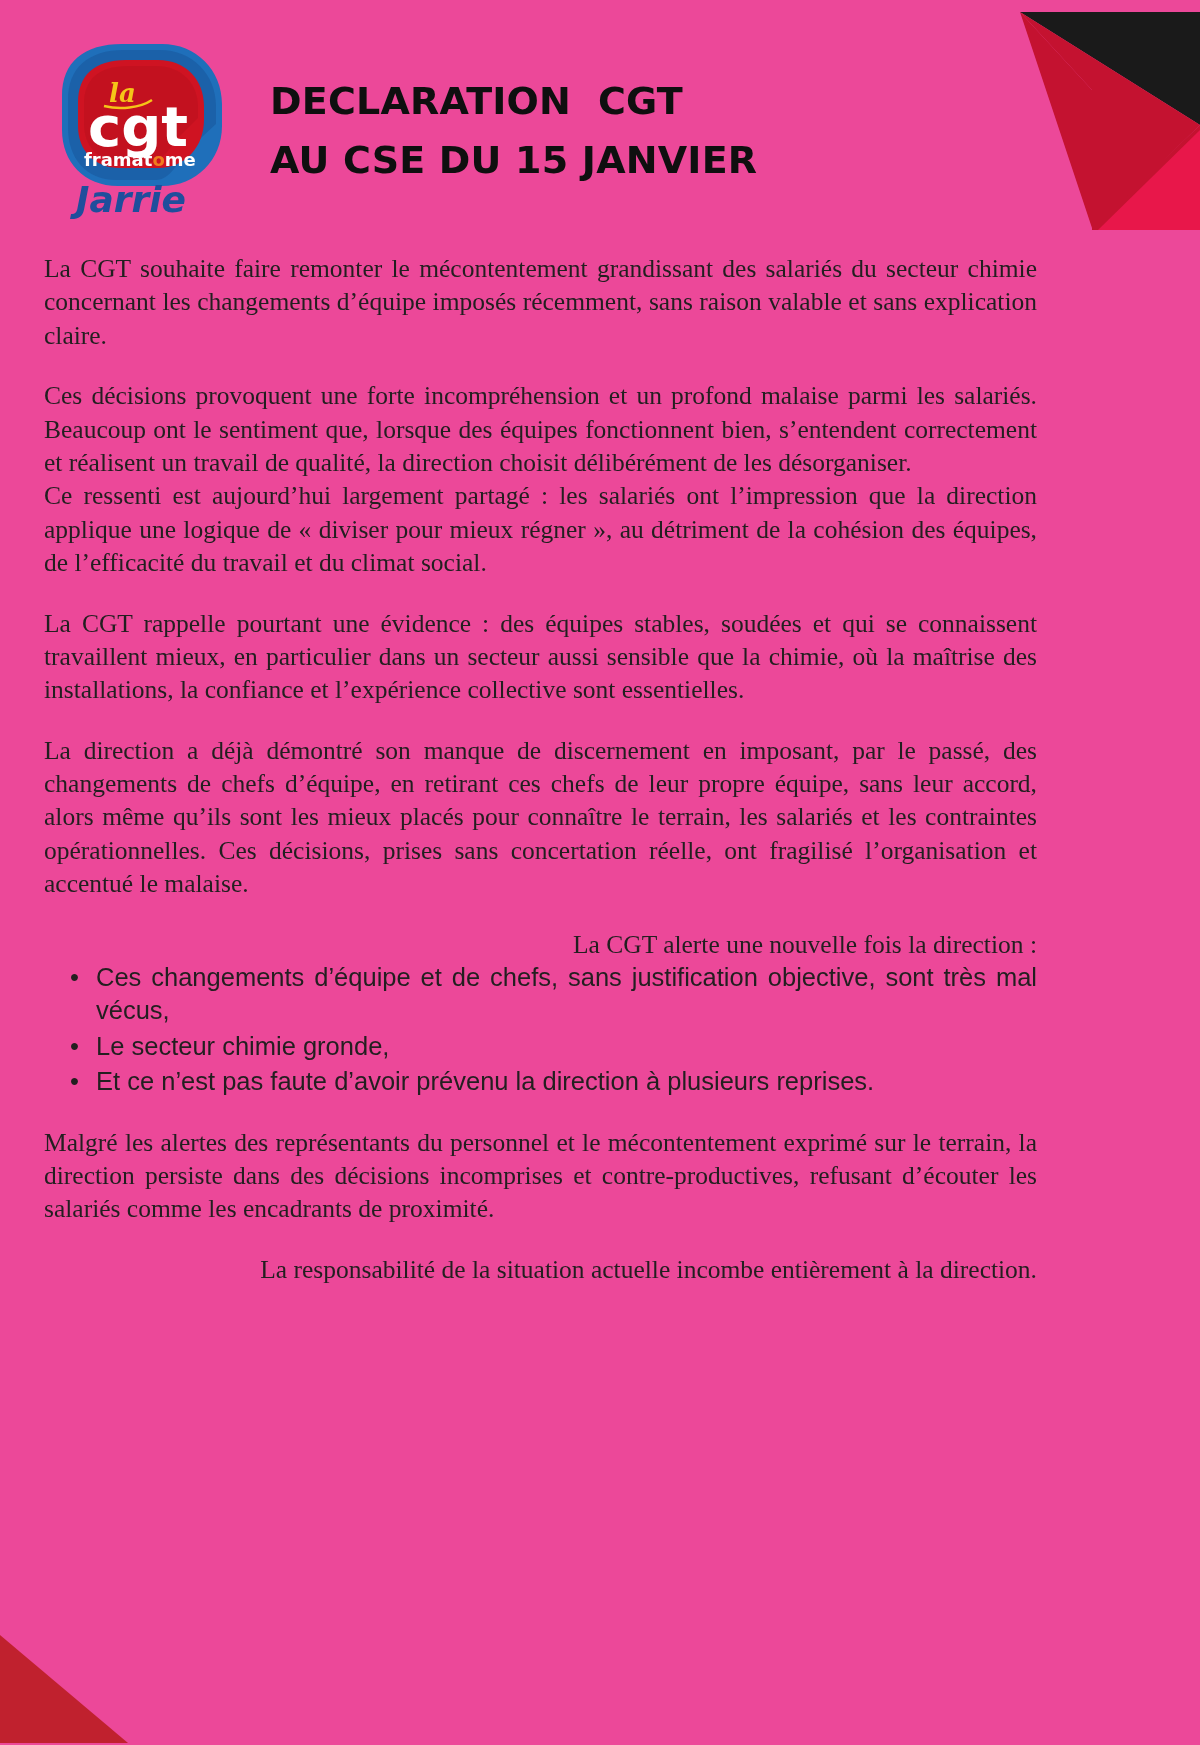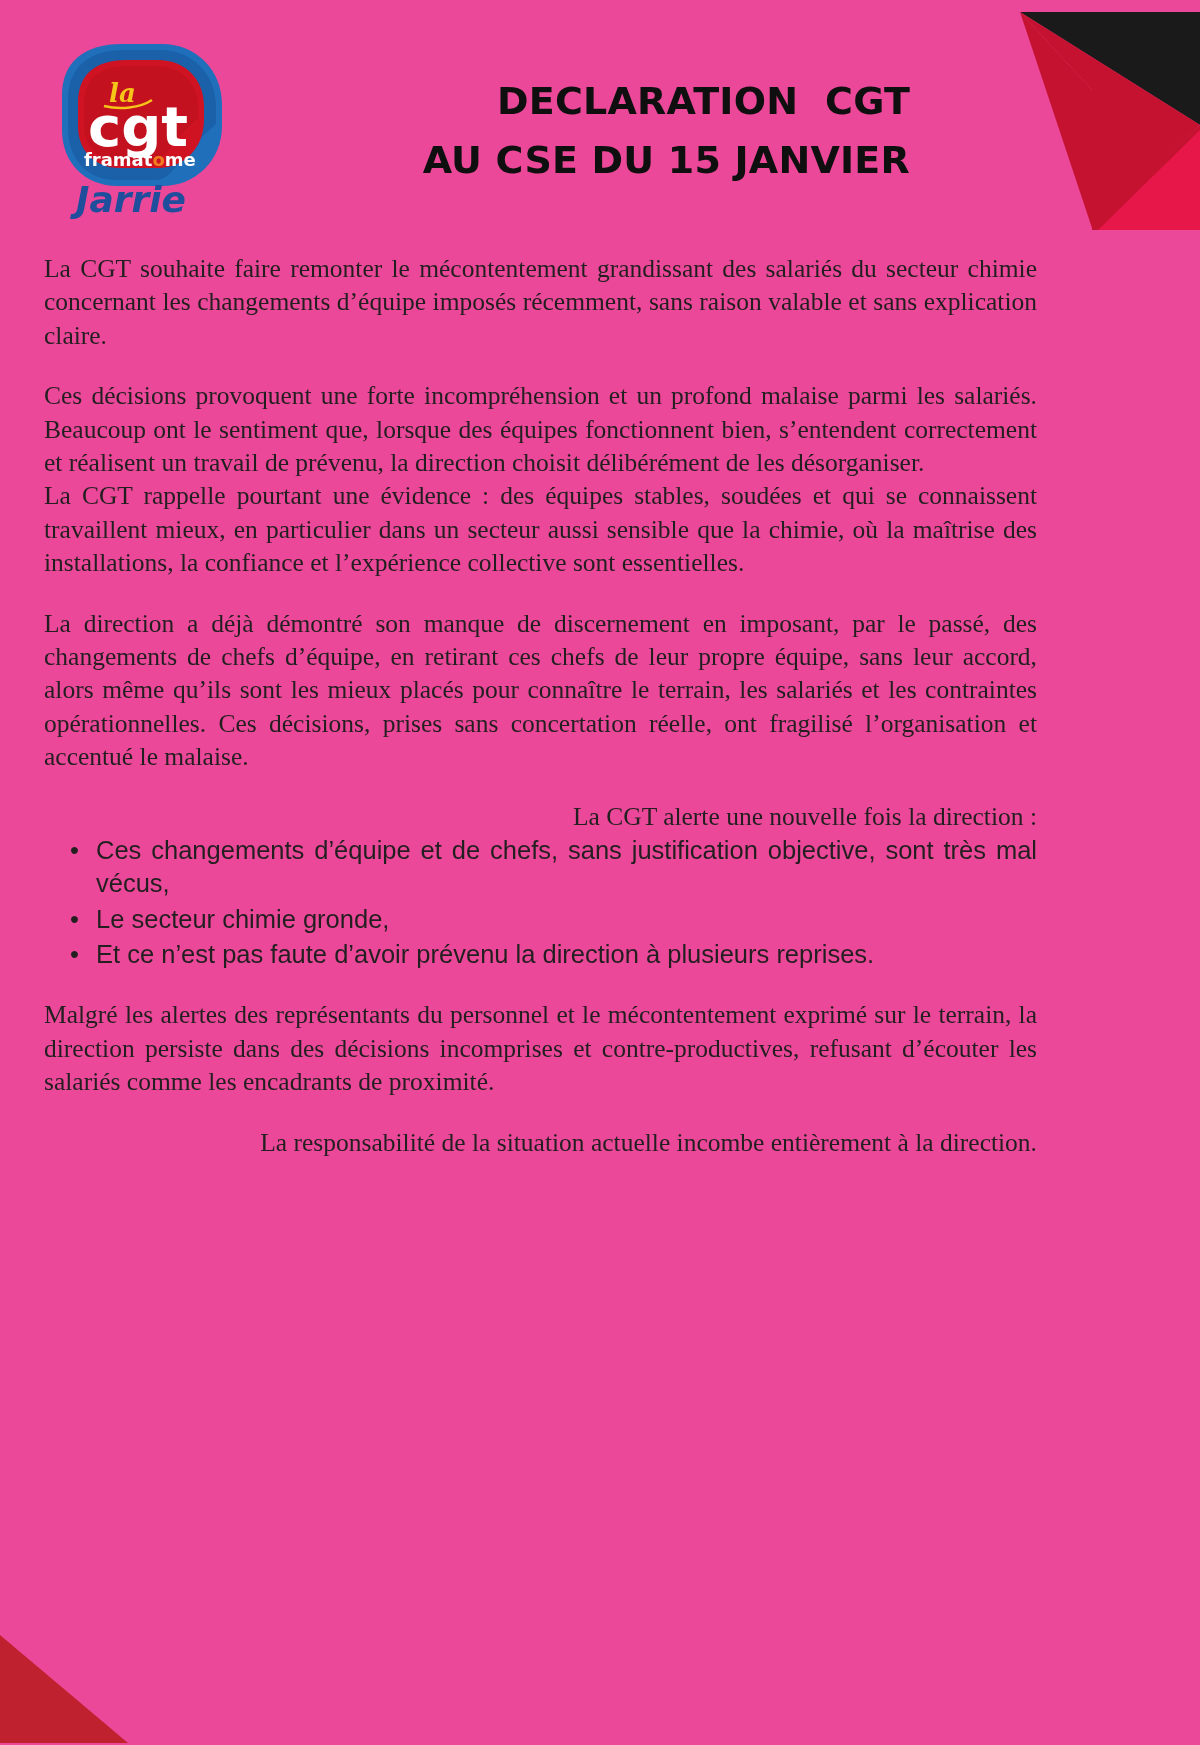--- a/index.html
+++ b/index.html
@@ -47,21 +47,21 @@
     left: 44px;
     top: 34px;
     width: 190px;
     height: 205px;
   }
   .title-block {
     position: absolute;
     left: 270px;
     top: 72px;
     width: 640px;
-    text-align: right;
+    text-align: left;
   }
   .title-line {
     font-family: "DejaVu Sans", sans-serif;
     font-weight: bold;
     font-size: 38px;
     letter-spacing: 0.2px;
     line-height: 1.55;
     color: #0f0f0f;
     white-space: pre;
   }
@@ -165,22 +165,23 @@
     <div class="title-block">
       <div class="title-line">DECLARATION  CGT</div>
       <div class="title-line">AU CSE DU 15 JANVIER</div>
     </div>
   </div>
 
   <div class="content">
 
     <p class="para lead">La CGT souhaite faire remonter le mécontentement grandissant des salariés du secteur chimie concernant les changements d’équipe imposés récemment, sans raison valable et sans explication claire.</p>
 
-    <p class="para tight">Ces décisions provoquent une forte incompréhension et un profond malaise parmi les salariés. Beaucoup ont le sentiment que, lorsque des équipes fonctionnent bien, s’entendent correctement et réalisent un travail de prévenu, la direction choisit délibérément de les désorganiser.</p>
-
+    <p class="para tight">Ces décisions provoquent une forte incompréhension et un profond malaise parmi les salariés. Beaucoup ont le sentiment que, lorsque des équipes fonctionnent bien, s’entendent correctement et réalisent un travail de qualité, la direction choisit délibérément de les désorganiser.</p>
+
+    <p class="para">Ce ressenti est aujourd’hui largement partagé : les salariés ont l’impression que la direction applique une logique de « diviser pour mieux régner », au détriment de la cohésion des équipes, de l’efficacité du travail et du climat social.</p>
 
     <p class="para">La CGT rappelle pourtant une évidence : des équipes stables, soudées et qui se connaissent travaillent mieux, en particulier dans un secteur aussi sensible que la chimie, où la maîtrise des installations, la confiance et l’expérience collective sont essentielles.</p>
 
     <p class="para">La direction a déjà démontré son manque de discernement en imposant, par le passé, des changements de chefs d’équipe, en retirant ces chefs de leur propre équipe, sans leur accord, alors même qu’ils sont les mieux placés pour connaître le terrain, les salariés et les contraintes opérationnelles. Ces décisions, prises sans concertation réelle, ont fragilisé l’organisation et accentué le malaise.</p>
 
     <p class="para nojust tight">La CGT alerte une nouvelle fois la direction :</p>
 
     <ul class="alert-list">
       <li>
         <span class="bullet">•</span>

